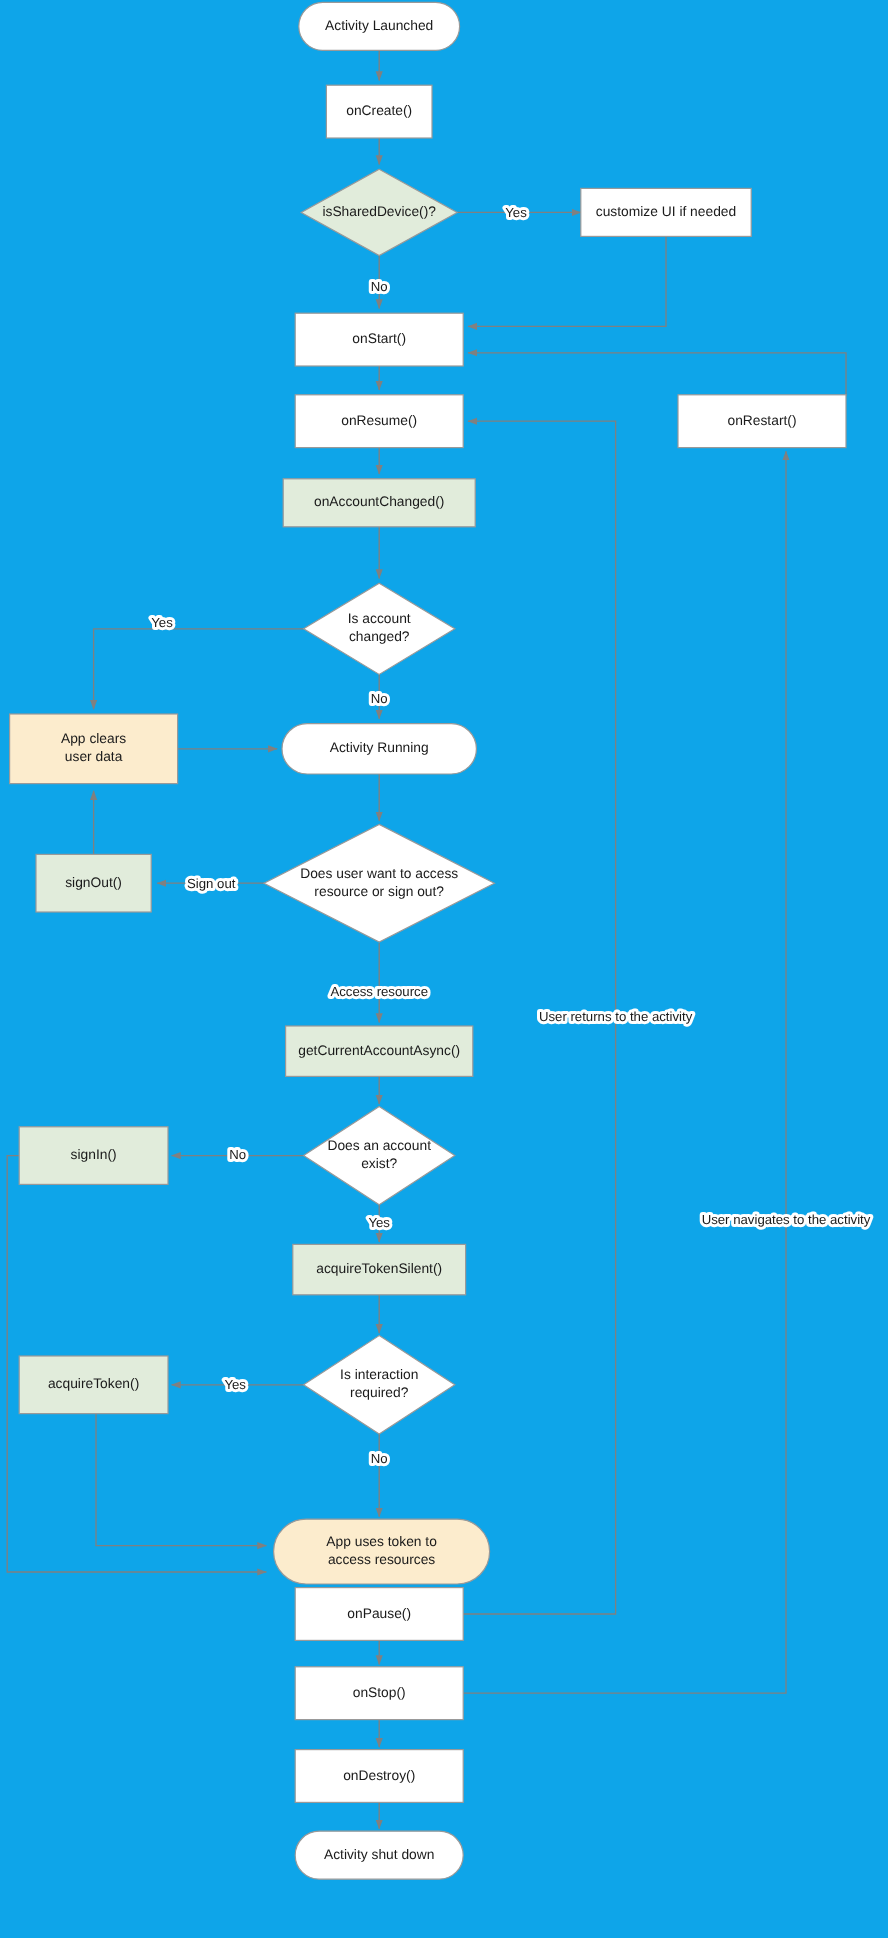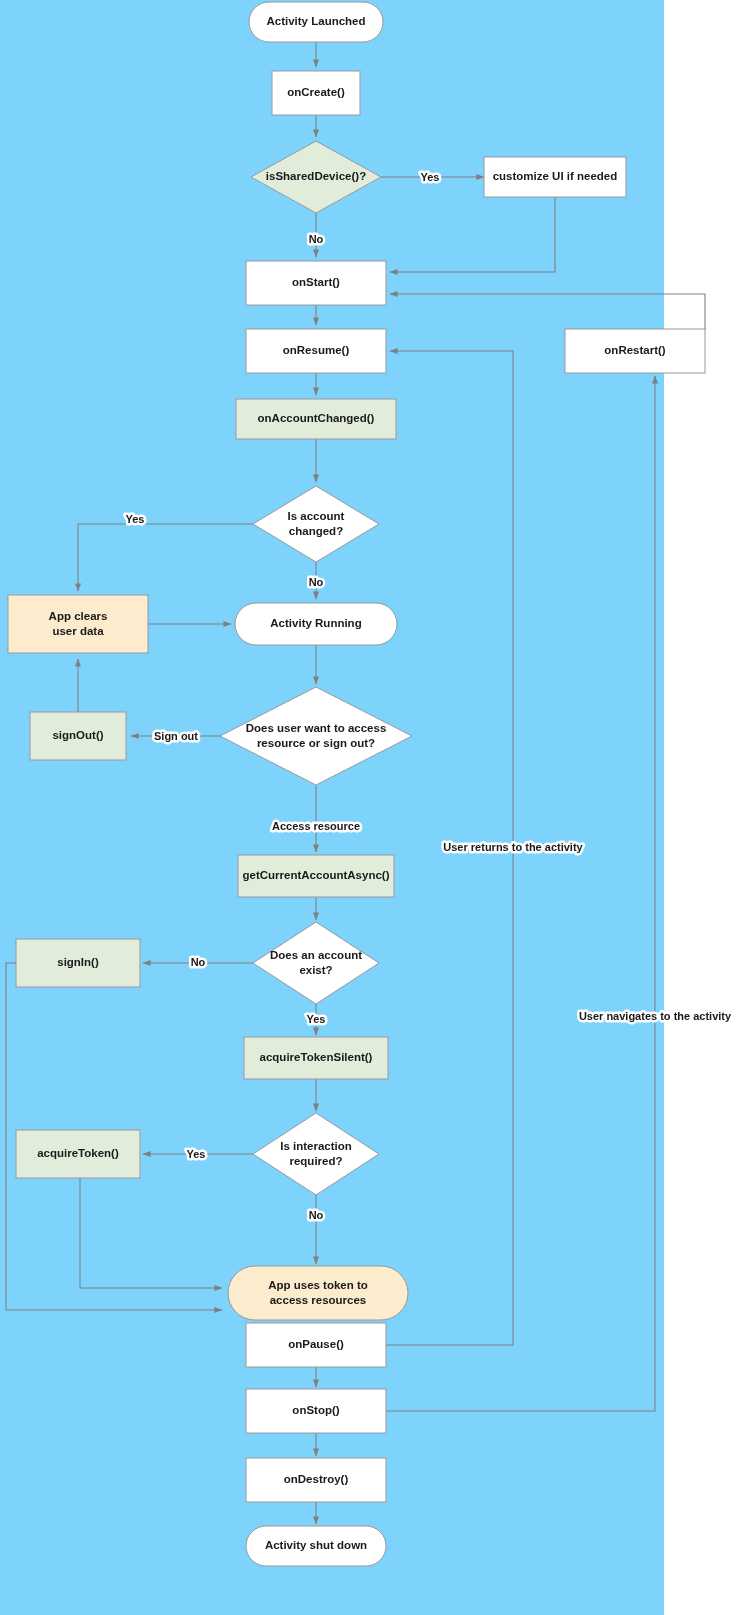--- a/index.html
+++ b/index.html
@@ -2,25 +2,24 @@
 <html><head>
 <meta charset="utf-8">
 <style>
   html, body {
     margin: 0;
     padding: 0;
     background: #ffffff;
   }
   #diagram-root {
     position: relative;
-    width: 664px;
+    width: 740px;
     height: 1615px;
-    background: #7dd3fc;
+    background: #0ea5e9;
     font-family: "Liberation Sans", sans-serif;
-    font-weight: bold;
   }
   svg#flow {
     display: block;
     width: 740px;
     height: 1615px;
   }
   .node-shape {
     stroke: #999999;
     stroke-width: 1;
   }

